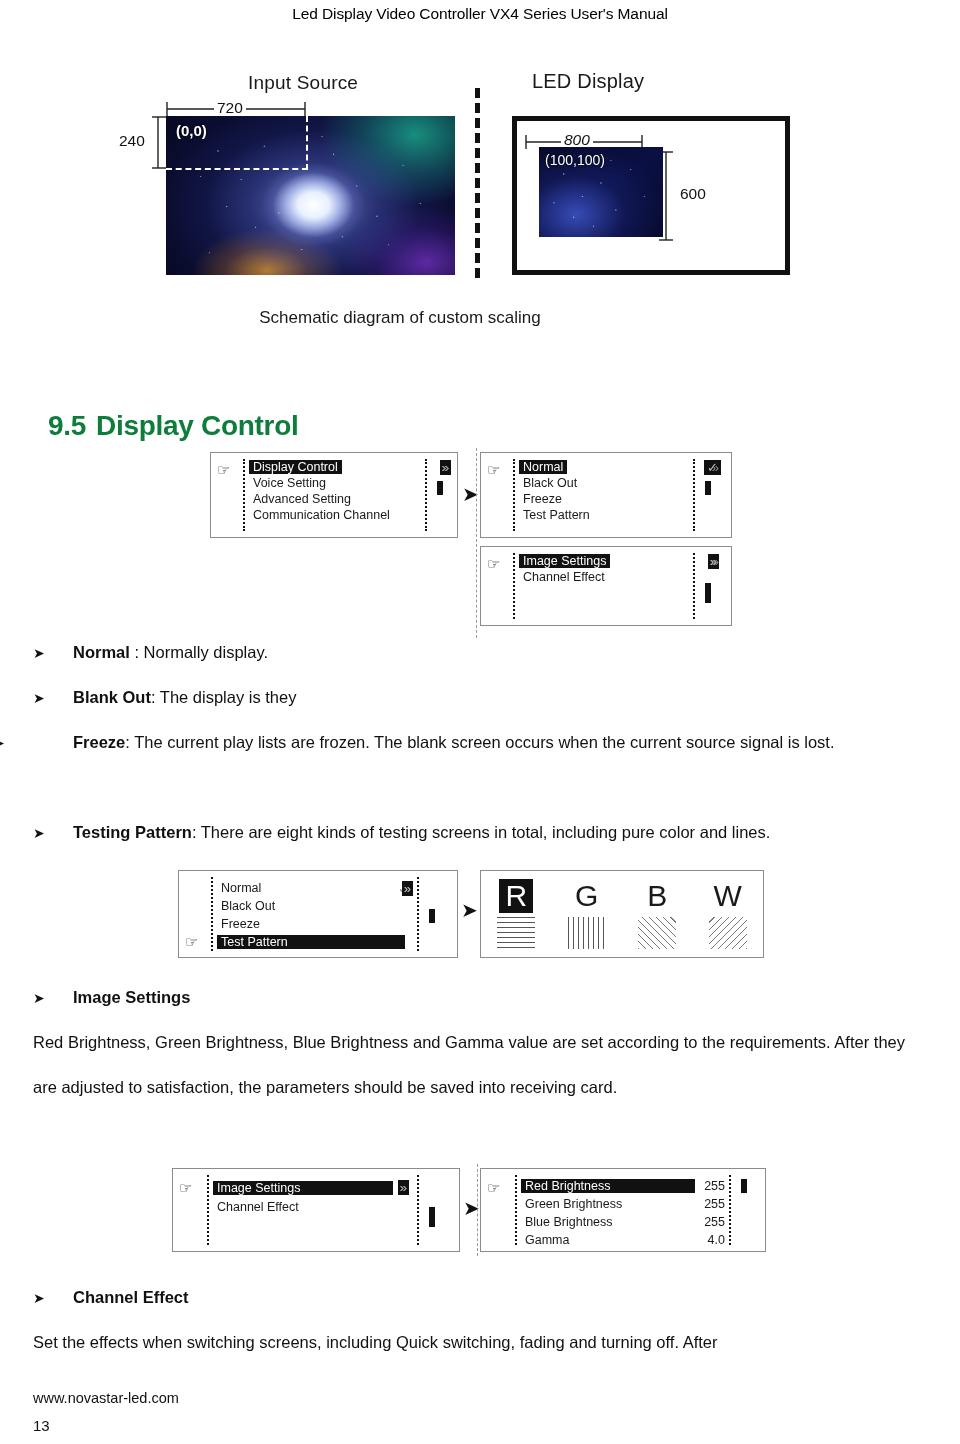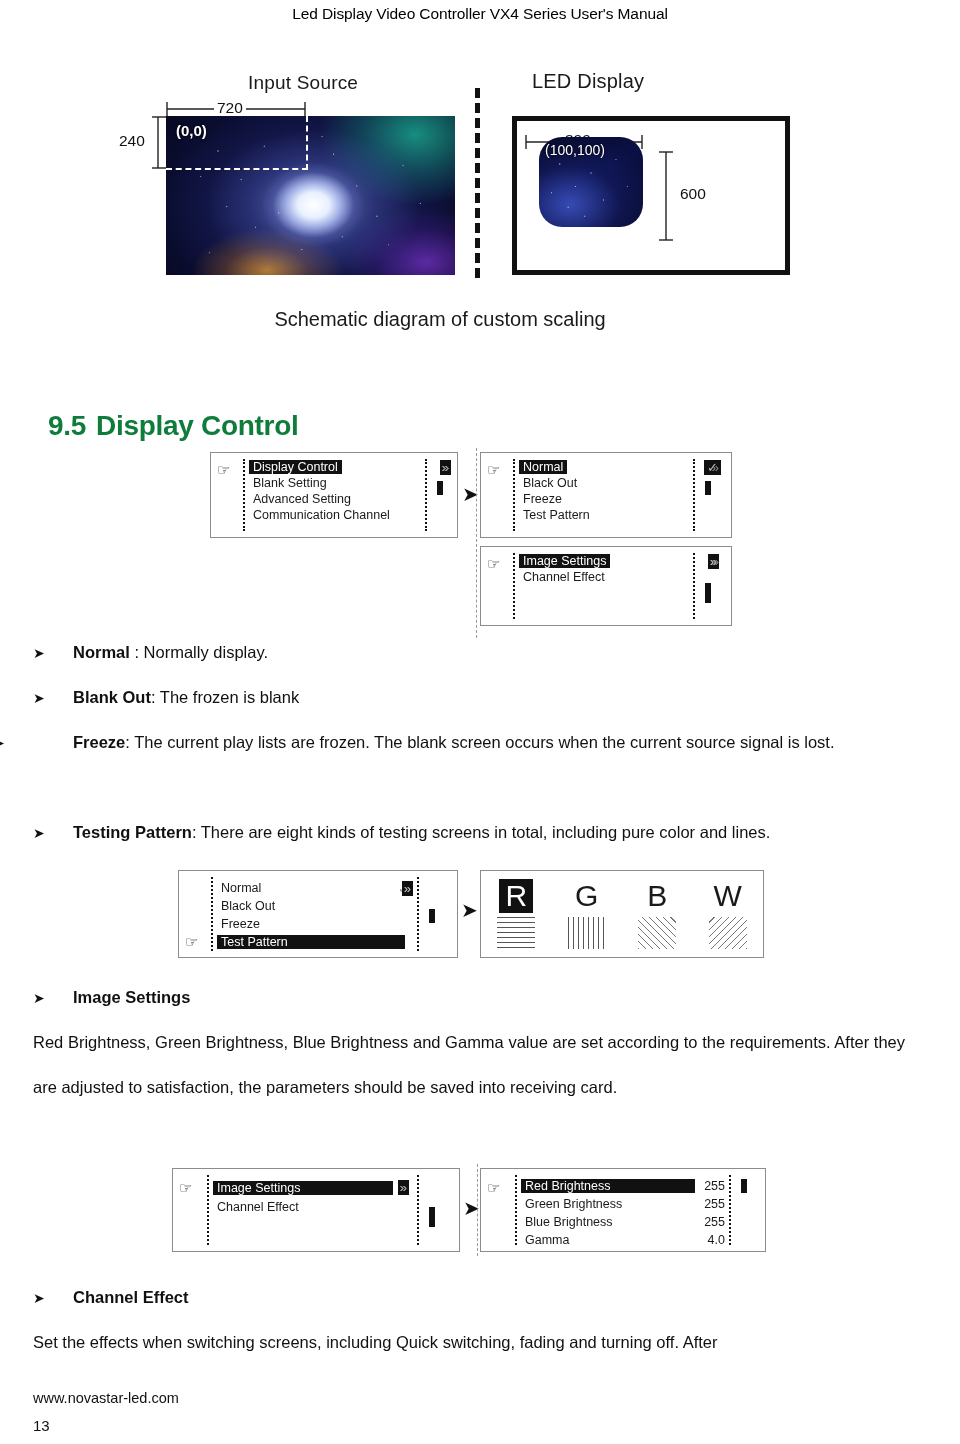--- a/index.html
+++ b/index.html
@@ -140,28 +140,27 @@
     top: 56px;
     width: 278px;
     height: 159px;
     border: 5px solid #111111;
     background: #ffffff;
     box-sizing: border-box;
   }
   .led-inner {
     position: absolute;
     left: 22px;
-    top: 16px;
-    width: 104px;
+    top: 26px;
+    width: 124px;
     height: 90px;
     overflow: hidden;
     background:
       radial-gradient(ellipse 90px 70px at 30% 75%, rgba(70,95,220,0.75) 0%, rgba(30,40,130,0.35) 55%, rgba(0,0,0,0) 100%),
       linear-gradient(150deg, #060a28 0%, #0a1044 45%, #070a2c 100%);
-    border-radius: 23px;
   }
   .led-inner::after {
     content: "";
     position: absolute;
     inset: 0;
     background-image:
       radial-gradient(1px 1px at 20% 30%, rgba(255,255,255,0.9), rgba(0,0,0,0)),
       radial-gradient(1px 1px at 35% 55%, rgba(200,215,255,0.85), rgba(0,0,0,0)),
       radial-gradient(1px 1px at 50% 40%, rgba(255,255,255,0.8), rgba(0,0,0,0)),
       radial-gradient(1px 1px at 62% 70%, rgba(215,230,255,0.85), rgba(0,0,0,0)),
@@ -206,23 +205,22 @@
     height: 190px;
     border-left: 5px dashed #111111;
   }
 
   .sch-caption {
     position: absolute;
     top: 308px;
     left: 0;
     width: 800px;
     text-align: center;
-    font-size: 20px;
+    font-size: 17px;
     color: #1a1a1a;
-    padding-left: 40px;
   }
 
   
   .section-heading {
     position: absolute;
     left: 33px;
     top: 378px;
     font-size: 28px;
     font-weight: bold;
     letter-spacing: -0.3px;
@@ -471,21 +469,21 @@
 <div class="lcd" style="left:210px; top:452px; width:248px; height:86px;">
   <span class="lcd-hand" style="top:9px;">☞</span>
   <div class="lcd-dots-l" style="left:32px;"></div>
   <div class="lcd-dots-r" style="left:214px;"></div>
   <div class="lcd-rows" style="left:38px; width:172px;">
     <div class="lcd-row sel">
       <span class="lbl">Display Control</span>
       <span class="chev boxed" style="right:-30px; top:1px;">»</span>
     </div>
     <div class="lcd-row">
-      <span class="lbl">Blank Setting</span>
+      <span class="lbl">Voice Setting</span>
       <span class="chev" style="right:-28px; top:2px;">»</span>
     </div>
     <div class="lcd-row">
       <span class="lbl">Advanced Setting</span>
       <span class="chev" style="right:-28px; top:2px;">»</span>
     </div>
     <div class="lcd-row">
       <span class="lbl">Communication Channel</span>
       <span class="chev" style="right:-28px; top:2px;">»</span>
     </div>
@@ -532,21 +530,21 @@
       <span class="chev" style="right:-30px; top:2px;">»</span>
     </div>
   </div>
   <div class="scroll-thumb" style="left:224px; top:36px; height:20px;"></div>
 </div>
 
 <div class="bullet" style="top:630px;">
   <span class="marker">➤</span><b>Normal</b><span> : Normally display.</span>
 </div>
 <div class="bullet" style="top:675px;">
-  <span class="marker">➤</span><b>Blank Out</b><span>: The frozen is blank</span>
+  <span class="marker">➤</span><b>Blank Out</b><span>: The display is they</span>
 </div>
 <div class="bullet" style="top:720px; text-align:justify; padding-left:40px; width:840px; text-indent:-40px;">
   <span class="marker">➤</span><b>Freeze</b><span>: The current play lists are frozen. The blank screen occurs when the current source signal is lost.</span>
 </div>
 <div class="bullet" style="top:810px;">
   <span class="marker">➤</span><b>Testing Pattern</b><span>: There are eight kinds of testing screens in total, including pure color and lines.</span>
 </div>
 
 <div class="lcd" style="left:178px; top:870px; width:280px; height:88px;">
   <span class="lcd-hand" style="top:63px;">☞</span>

